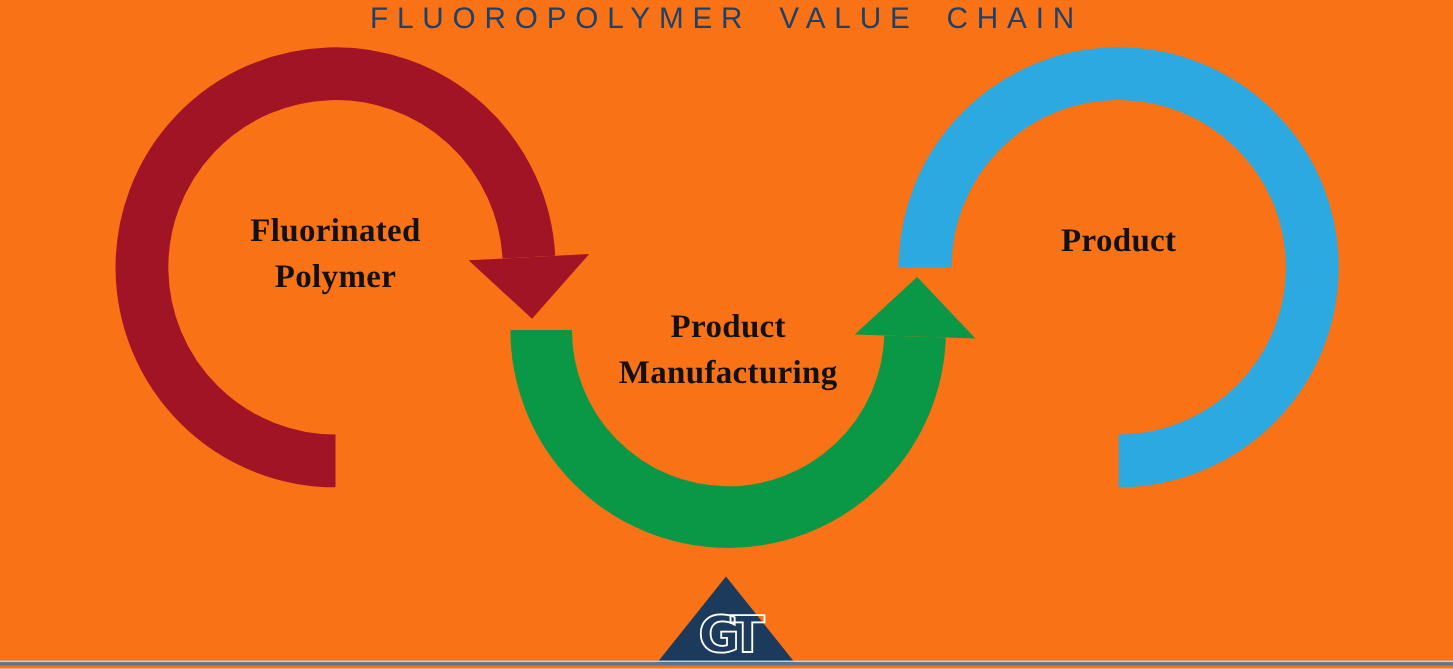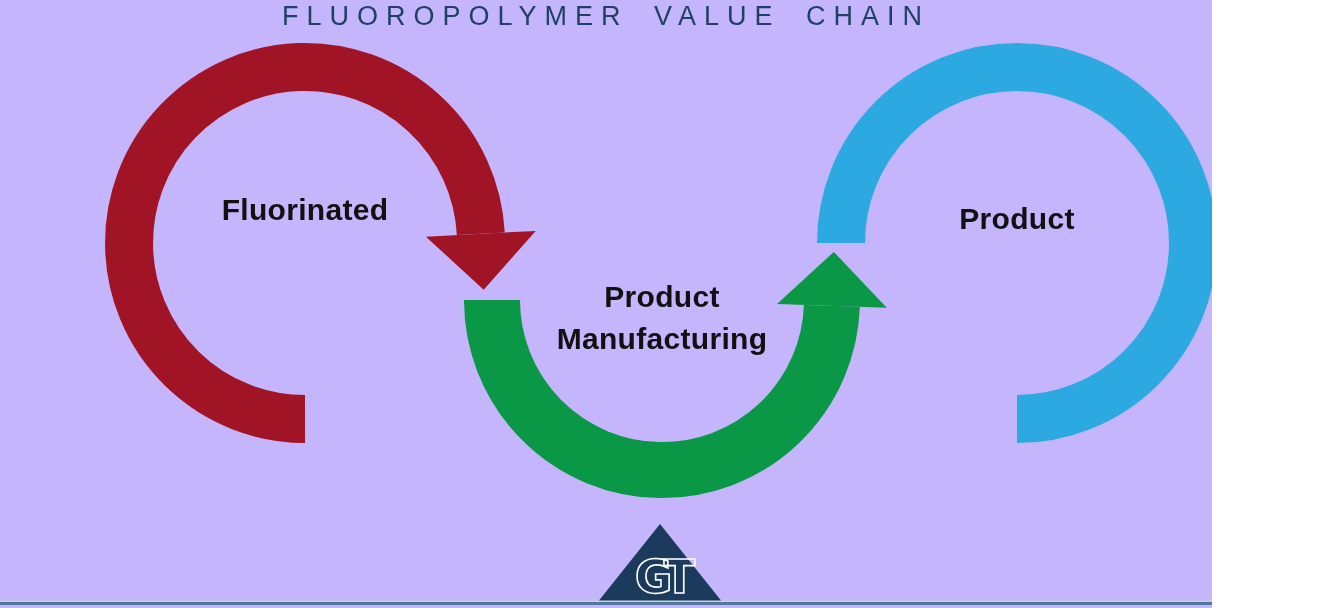--- a/index.html
+++ b/index.html
@@ -1,20 +1,20 @@
 <!DOCTYPE html>
 <html><head>
 <meta charset="utf-8">
 <style>
   html, body { margin: 0; padding: 0; background: #ffffff; }
   #canvas {
     position: relative;
-    width: 1212px;
+    width: 1321px;
     height: 608px;
-    background: #c4b5fd;
+    background: #f97316;
     overflow: hidden;
     font-family: "Liberation Sans", sans-serif;
   }
   #diagram-svg { position: absolute; left: 0; top: 0; }
   .title {
     position: absolute;
     top: 1px; left: 0; right: 0;
     text-align: center;
     font-size: 27px;
     font-weight: 400;
@@ -24,20 +24,21 @@
     white-space: nowrap;
   }
   .stage-label {
     position: absolute;
     text-align: center;
     font-weight: bold;
     font-size: 30px;
     line-height: 42px;
     color: #111111;
     letter-spacing: 0.3px;
+    font-family: Liberation Serif, serif;
   }
   #label-production { left: 155px; top: 189px; width: 300px; }
   #label-manufacturing { left: 502px; top: 276px; width: 320px; }
   #label-use { left: 867px; top: 198px; width: 300px; }
 </style>
 </head>
 <body>
 
 <div id="canvas">
 
@@ -55,20 +56,21 @@
 
     <polygon points="660,524 723,603 597,603" fill="#1b3a5c"></polygon>
     <text x="661" y="593" text-anchor="middle" font-family="DejaVu Sans, sans-serif" font-weight="bold" font-size="46" letter-spacing="-8" fill="none" stroke="#ffffff" stroke-width="1.6">GT</text>
 
     <rect x="0" y="600.5" width="1321" height="1.5" fill="#c3cfda"></rect>
     <rect x="0" y="602" width="1321" height="3" fill="#54779c"></rect>
   </svg>
 
   <div class="stage-label" id="label-production">
     <div>Fluorinated</div>
+    <div>Polymer</div>
   </div>
 
   <div class="stage-label" id="label-manufacturing">
     <div>Product</div>
     <div>Manufacturing</div>
   </div>
 
   <div class="stage-label" id="label-use">
     <div>Product</div>
   </div>

